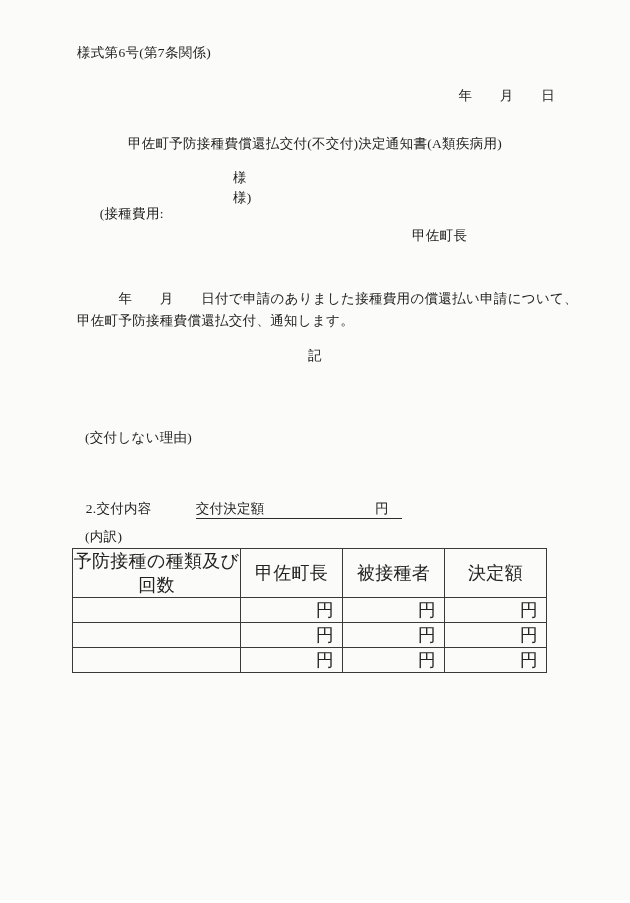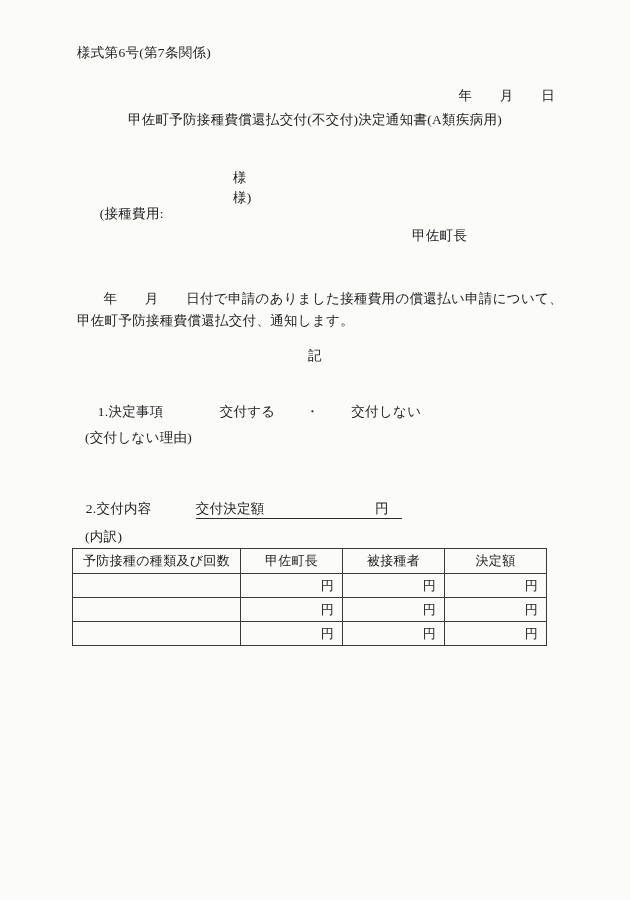--- a/index.html
+++ b/index.html
@@ -11,26 +11,26 @@
     font-family: "Liberation Serif", "DejaVu Serif", serif;
     font-size: 13.5px;
     color: #222222;
     letter-spacing: 0.3px;
     overflow: hidden;
   }
   .abs { position: absolute; white-space: pre; line-height: 1.2; }
 
   .form-number   { left: 77px;  top: 45px; }
   .date-line     { right: 75px; top: 88px; }
-  .doc-title     { left: 0; width: 630px; text-align: center; top: 112px; }
+  .doc-title     { left: 0; width: 630px; text-align: center; top: 136px; }
   .honorific-1   { left: 233px; top: 170px; }
   .vaccinee-line { left: 85px;  top: 190px; }
   .vaccinee-sama { position: absolute; left: 148px; top: 0; }
   .sender        { left: 412px; top: 228px; }
-  .body-1        { left: 62px;  top: 291px; }
+  .body-1        { left: 77px;  top: 291px; }
   .body-2        { left: 77px;  top: 313px; }
   .record-mark   { left: 0; width: 630px; text-align: center; top: 348px; }
 
   .section1      { left: 83px;  top: 388px; }
   .opt-grant     { margin-left: 56px; }
   .opt-dot       { margin-left: 30px; }
   .opt-deny      { margin-left: 32px; }
 
   .deny-reason   { left: 85px;  top: 430px; font-family: Liberation Serif, serif; }
 
@@ -44,21 +44,21 @@
   }
 
   .breakdown-label { left: 85px; top: 529px; }
 
   table.breakdown-table {
     position: absolute;
     left: 72px; top: 548px;
     width: 474px;
     border-collapse: collapse;
     table-layout: fixed;
-    font-size: 13px;
+    font-size: 18px;
     color: #222222;
   }
   .breakdown-table th, .breakdown-table td {
     border: 1px solid #3a3a3a;
     padding: 0;
     font-weight: normal;
     overflow: hidden;
   }
   .breakdown-table th { height: 24px; text-align: center; }
   .breakdown-table td { height: 23px; }
@@ -86,23 +86,20 @@
     <span class="vaccinee-sama">様)</span>
   </div>
 
   <div class="abs sender">甲佐町長</div>
 
   <div class="abs body-1">　　　年　　月　　日付で申請のありました接種費用の償還払い申請について、</div>
   <div class="abs body-2">甲佐町予防接種費償還払交付、通知します。</div>
 
   <div class="abs record-mark">記</div>
 
-  <div class="abs section1">
-    <span>1.決定事項</span><span class="opt-grant">交付する</span><span class="opt-dot">・</span><span class="opt-deny">交付しない</span>
-  </div>
 
   <div class="abs deny-reason">(交付しない理由)</div>
 
   <div class="abs section2">
     <span>2.交付内容</span><span class="amount-field">交付決定額　　　　　　　　円</span>
   </div>
 
   <div class="abs breakdown-label">(内訳)</div>
 
   <table class="breakdown-table">

